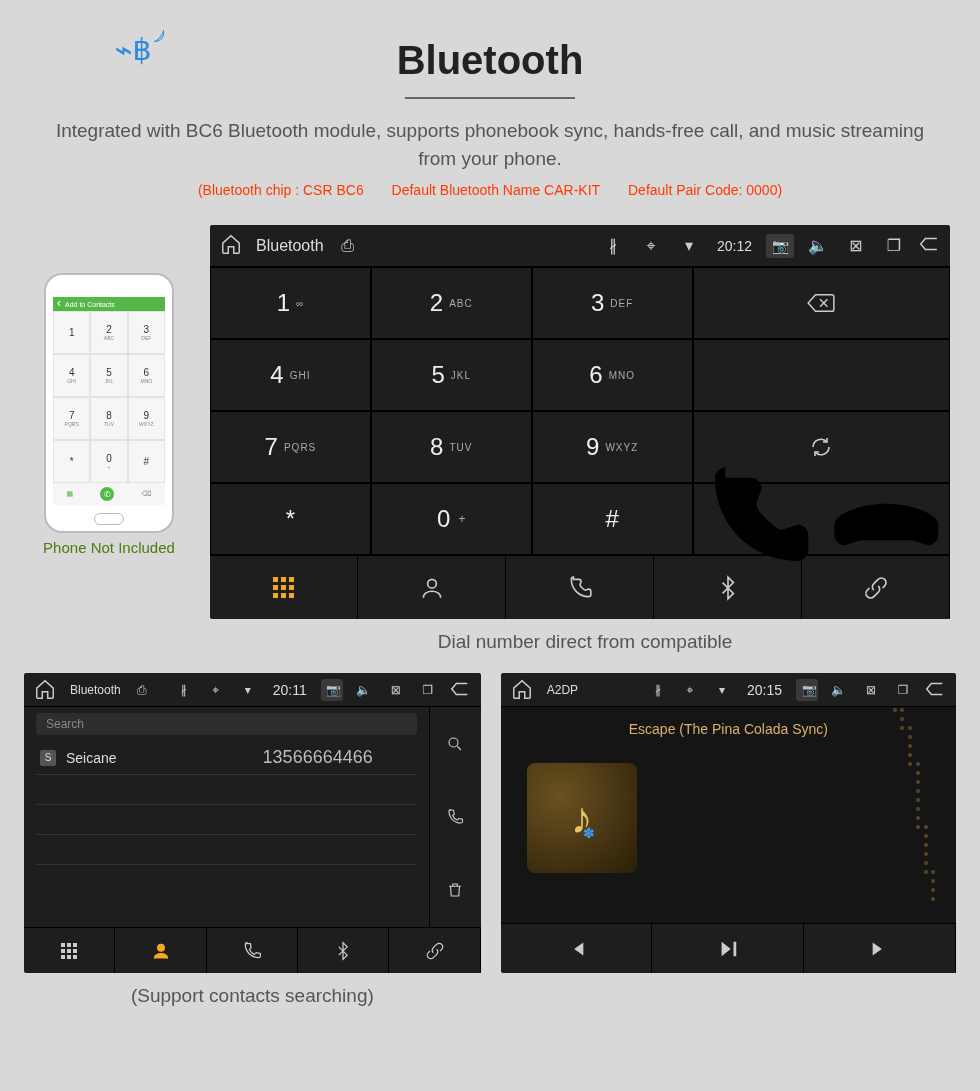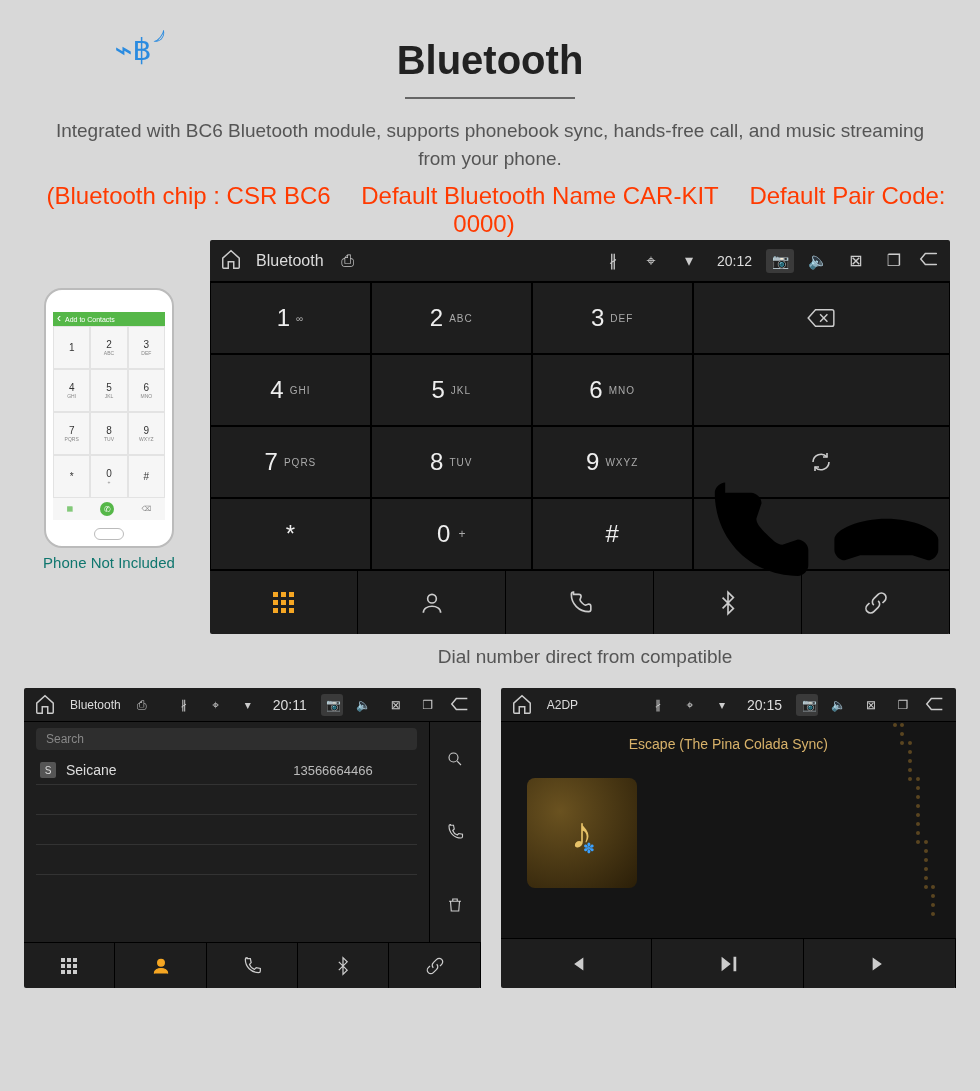--- a/index.html
+++ b/index.html
@@ -27,23 +27,23 @@
   }
   .lead {
     text-align: center;
     font-size: 19px;
     color: #555;
     line-height: 1.45;
     padding: 0 40px;
   }
   .specline {
     text-align: center;
-    font-size: 24px;
+    font-size: 14px;
     color: #ff3a00;
-    margin: 10px auto 2px;
+    margin: 10px auto 27px;
   }
   .specline span { margin: 0 12px; }
 
   
   .top-row {
     display: flex;
     align-items: flex-start;
     padding: 0 24px;
     gap: 16px;
   }
@@ -66,21 +66,21 @@
   .phone-topbar { background:#55b748; color:#fff; font-size:7px; padding:3px 4px; display:flex; align-items:center; gap:4px;}
   .phone-topbar .back::before{content:"‹"; font-size:12px; line-height:7px;}
   .mini-grid { flex:1; display:grid; grid-template-columns:repeat(3,1fr); }
   .mini-cell { border:0.5px solid #e3e3e3; display:flex; flex-direction:column; align-items:center; justify-content:center; font-size:10px; color:#333;}
   .mini-cell small{ font-size:5px; color:#888;}
   .phone-bottom { height:22px; display:flex; align-items:center; justify-content:space-around; }
   .mini-dot{ width:14px;height:14px;border-radius:50%;background:#55b748;color:#fff;display:flex;align-items:center;justify-content:center;font-size:8px;}
   .phone-home { position:absolute; bottom:6px; left:50%; transform:translateX(-50%); width:30px; height:12px; border:1.5px solid #bbb; border-radius:8px;}
   .bt-badge { position:absolute; top:32px; left:110px; width:46px; height:46px; color:#2a8be0; font-size:30px; }
   .bt-badge .wave { position:absolute; top:-6px; right:-8px; font-size:18px; transform:rotate(40deg);}
-  .phone-note { color:#0f766e; font-size:15px; margin-top:4px;}
+  .phone-note { color:#4d7c0f; font-size:15px; margin-top:4px;}
 
   
   .panel {
     background: #1e1e1e;
     color: #ddd;
     border-radius: 2px;
   }
   .statusbar {
     height: 42px;
     display: flex;
@@ -149,21 +149,21 @@
   .small-panel .btab .grid-ico{ grid-template-columns:repeat(3,4px); grid-template-rows:repeat(3,4px); gap:2px;}
   .small-panel .btab .grid-ico i{ background:#ccc;}
   .small-panel .btab.active svg{ stroke:#f5a623; fill:#f5a623;}
 
   
   .contacts-body { flex:1; display:flex; }
   .contacts-main { flex:1; padding:6px 12px; }
   .search-box { background:#2e2e2e; border-radius:4px; padding:4px 10px; color:#888; font-size:12px; margin-bottom:6px;}
   .contact-row { display:flex; align-items:center; gap:10px; padding:6px 4px; border-bottom:1px solid #333; font-size:14px;}
   .contact-row .badge{ width:16px;height:16px; background:#555; color:#ddd; font-size:10px; display:flex;align-items:center;justify-content:center; border-radius:2px;}
-  .contact-row .num{ margin-left:auto; color:#bbb; margin-right:40px; font-size:13px;}
+  .contact-row .num{ margin-left:auto; color:#bbb; margin-right:40px; font-size:18px;}
   .contacts-side { width:52px; display:flex; flex-direction:column; border-left:1px solid #000;}
   .contacts-side .sbtn{ flex:1; display:flex; align-items:center; justify-content:center;}
   .contacts-side .sbtn svg{ width:18px;height:18px; stroke:#ccc; fill:none; stroke-width:1.5;}
 
   
   .a2dp-body { flex:1; position:relative; background:#151515; overflow:hidden;}
   .a2dp-title { position:absolute; top:14px; width:100%; text-align:center; color:#d8b26a; font-size:14px;}
   .album { position:absolute; left:26px; top:56px; width:110px; height:110px; border-radius:8px; background:radial-gradient(circle at 30% 30%,#6a5220,#2a1e08); display:flex; align-items:center; justify-content:center;}
   .album .note{ font-size:44px; color:#e7c268; position:relative;}
   .album .note::after{ content:"✽"; font-size:14px; color:#3aa0ff; position:absolute; right:-2px; bottom:2px;}
@@ -486,20 +486,21 @@
             </svg>
           </div>
         <div class="btab">
             <svg viewBox="0 0 24 24">
               <path d="M10 14a4 4 0 0 1 0-6l4-4a4 4 0 0 1 6 6l-2 2M14 10a4 4 0 0 1 0 6l-4 4a4 4 0 0 1-6-6l2-2"></path>
             </svg>
           </div>
       </div>
     </div>
     <p class="cap">
+      <span class="sub">(Support contacts searching)</span>
     </p>
   </div>
 
   <div class="low-col">
     <div class="panel small-panel">
       <div class="statusbar">
         <span class="sb-home"><svg viewBox="0 0 24 24">
               <path d="M3 11l9-8 9 8v10a1 1 0 0 1-1 1h-5v-7h-6v7H4a1 1 0 0 1-1-1z"></path>
             </svg></span>
         <span class="title">A2DP</span>

